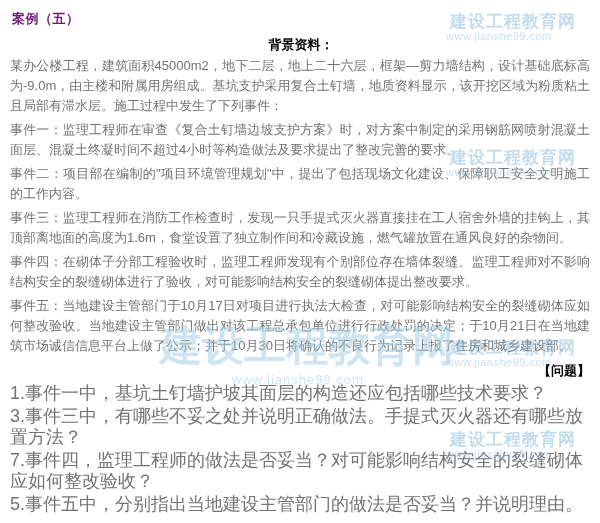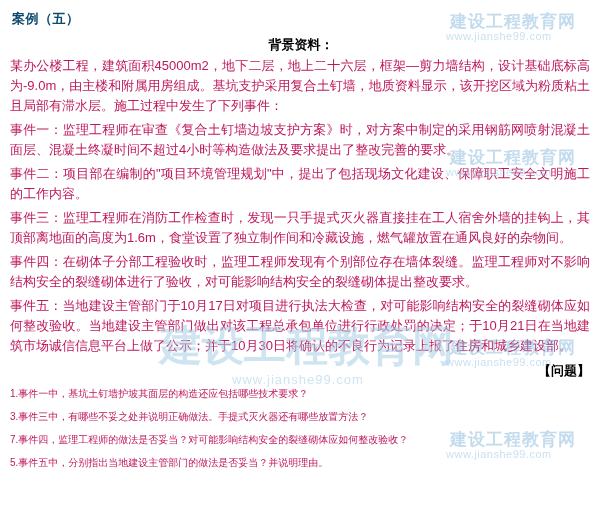--- a/index.html
+++ b/index.html
@@ -18,52 +18,52 @@
   .page {
     position: relative;
     width: 600px;
     height: 523px;
     box-sizing: border-box;
     padding: 8px 10px 0 10px;
   }
   .doc-title {
     font-size: 13px;
     font-weight: bold;
-    color: #0c4a6e;
+    color: #701a75;
     margin: 2px 0 8px 2px;
     letter-spacing: 0.5px;
   }
   .section-label {
     font-size: 13px;
     font-weight: bold;
     margin: 0 0 2px 2px;
     text-align: center;
   }
   p.body-text {
     font-size: 13px;
     line-height: 20px;
     margin: 0 0 4px 0;
     text-align: justify;
     text-justify: inter-ideograph;
-    color: #be185d;
+    color: #737373;
   }
   .q-block {
     margin-top: 6px;
   }
   .q-header {
     font-size: 13px;
     font-weight: bold;
     margin: 0 0 3px 2px;
     text-align: right;
   }
   p.q-item {
-    font-size: 10px;
+    font-size: 18px;
     line-height: 21px;
     margin: 0 0 2px 0;
-    color: #be185d;
+    color: #737373;
   }
   
   .wm {
     position: absolute;
     pointer-events: none;
     user-select: none;
     font-family: "Liberation Sans", sans-serif;
     white-space: nowrap;
   }
   .wm-main {

